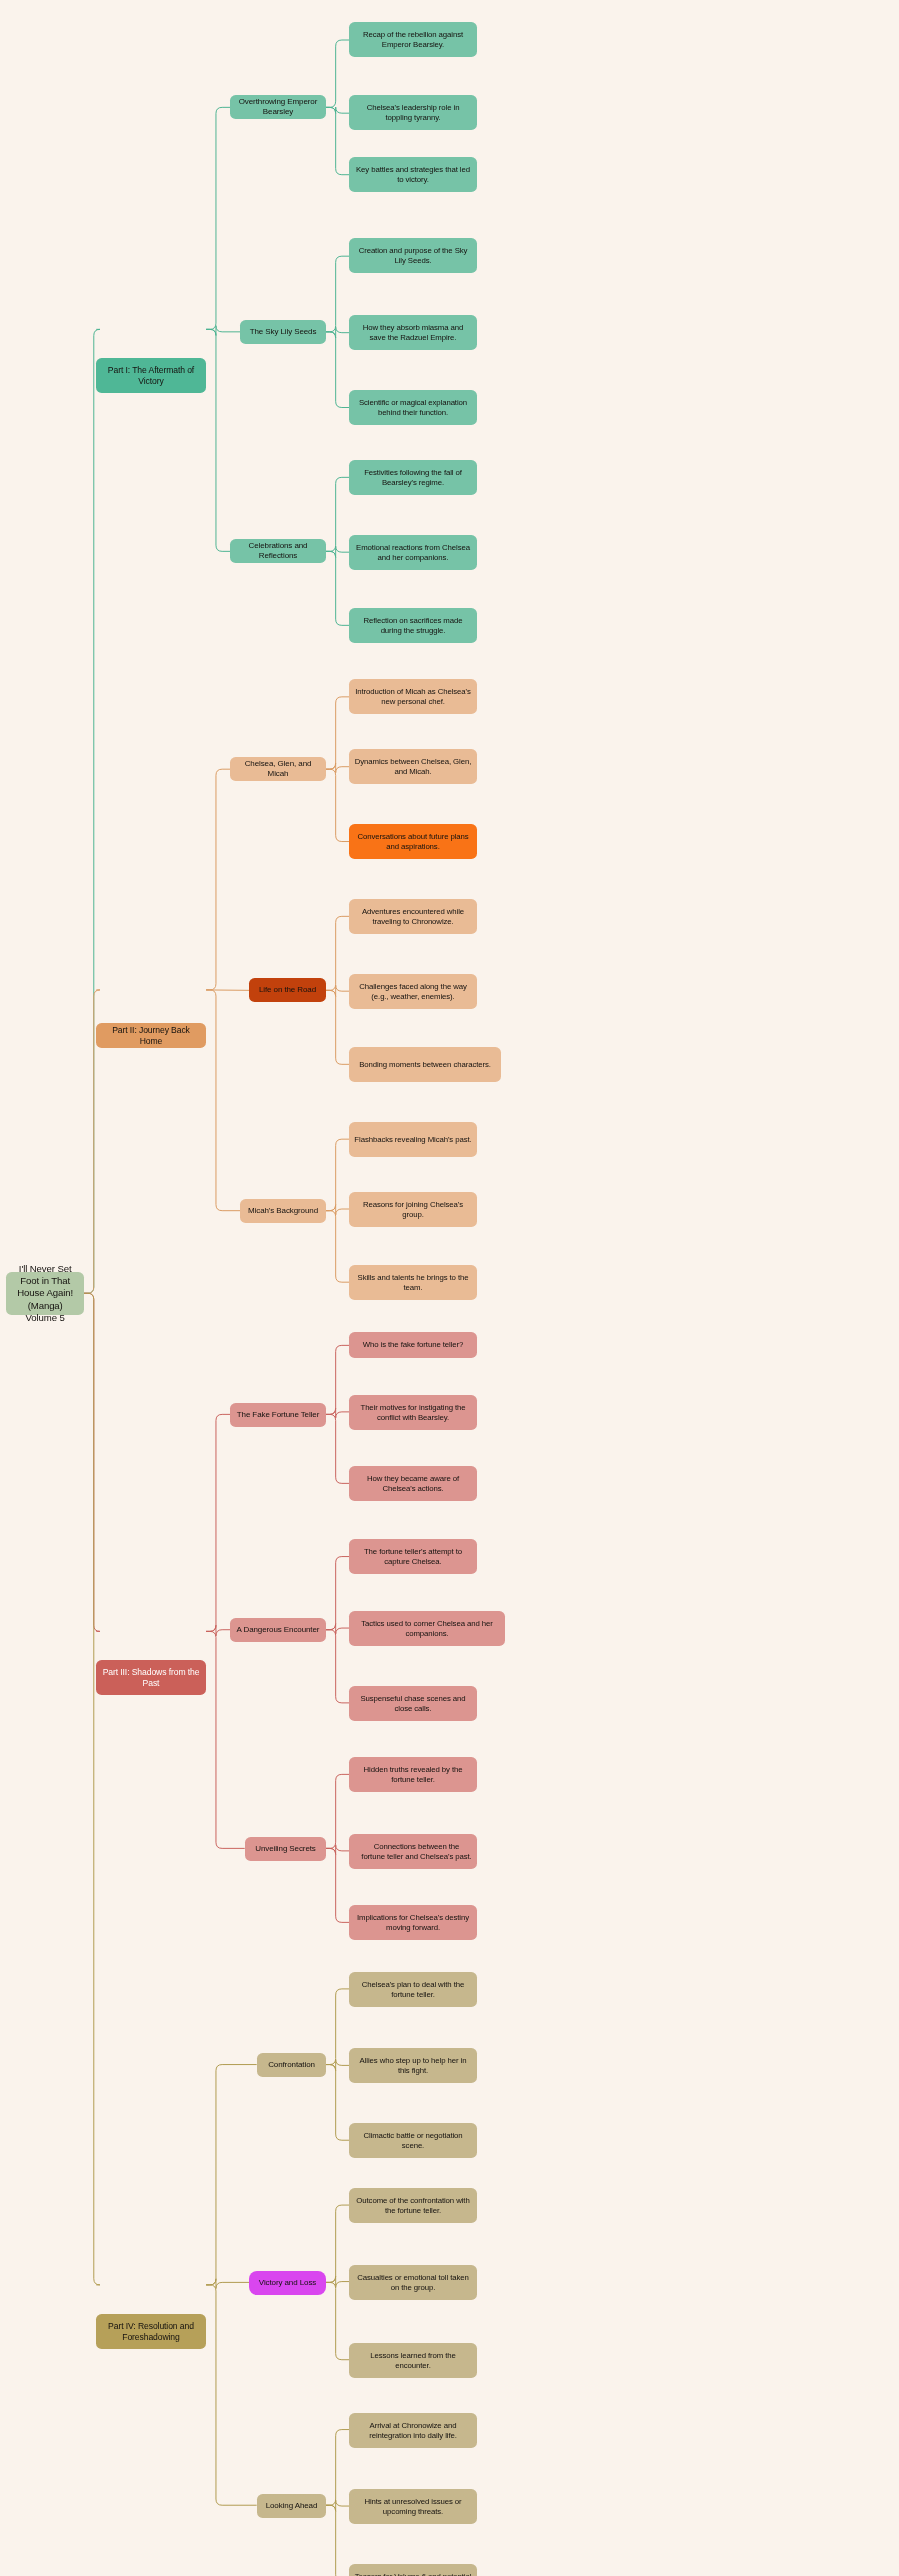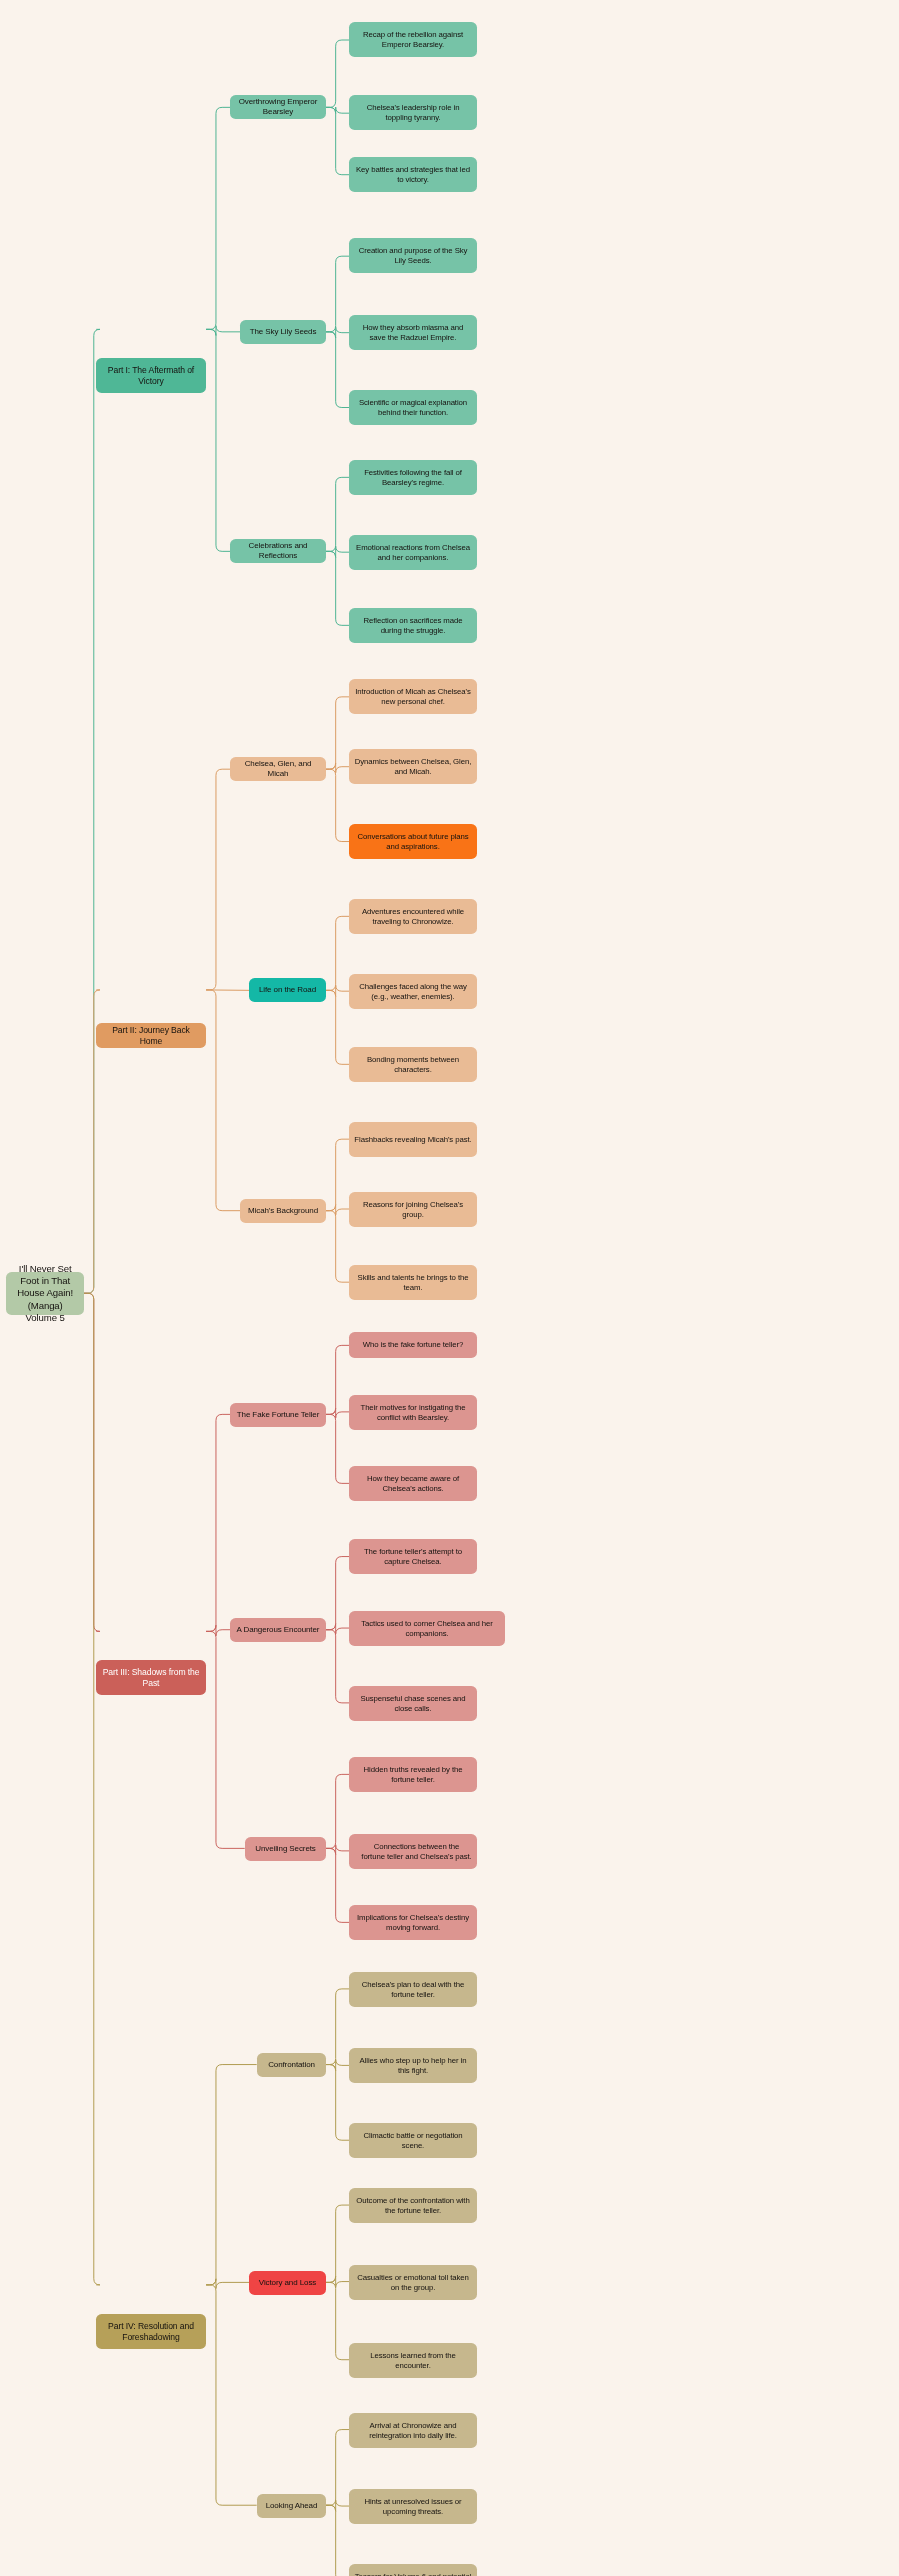--- a/index.html
+++ b/index.html
@@ -99,24 +99,24 @@
     <div class="node lvl3" style="left: 349px; top: 390px; width: 128px; height: 35px; background: rgb(118, 195, 167);">Scientific or magical explanation behind their function.</div>
     <div class="node lvl2" style="left: 230px; top: 539px; width: 96px; height: 23.5px; background: rgb(118, 195, 167);">Celebrations and Reflections</div>
     <div class="node lvl3" style="left: 349px; top: 460px; width: 128px; height: 35px; background: rgb(118, 195, 167);">Festivities following the fall of Bearsley's regime.</div>
     <div class="node lvl3" style="left: 349px; top: 535px; width: 128px; height: 35px; background: rgb(118, 195, 167);">Emotional reactions from Chelsea and her companions.</div>
     <div class="node lvl3" style="left: 349px; top: 608px; width: 128px; height: 35px; background: rgb(118, 195, 167);">Reflection on sacrifices made during the struggle.</div>
     <div class="node lvl1" style="left: 96px; top: 977px; width: 110px; height: 25px; background: rgb(224, 155, 97);">Part II: Journey Back Home</div>
     <div class="node lvl2" style="left: 230px; top: 757px; width: 96px; height: 23.5px; background: rgb(233, 187, 149);">Chelsea, Glen, and Micah</div>
     <div class="node lvl3" style="left: 349px; top: 679px; width: 128px; height: 35px; background: rgb(233, 187, 149);">Introduction of Micah as Chelsea's new personal chef.</div>
     <div class="node lvl3" style="left: 349px; top: 749px; width: 128px; height: 35px; background: rgb(233, 187, 149);">Dynamics between Chelsea, Glen, and Micah.</div>
     <div class="node lvl3" style="left: 349px; top: 824px; width: 128px; height: 35px; background: #f97316;">Conversations about future plans and aspirations.</div>
-    <div class="node lvl2" style="left: 249px; top: 978px; width: 77px; height: 23.5px; background: #14b8a6;">Life on the Road</div>
+    <div class="node lvl2" style="left: 249px; top: 978px; width: 77px; height: 23.5px; background: #c2410c;">Life on the Road</div>
     <div class="node lvl3" style="left: 349px; top: 899px; width: 128px; height: 35px; background: rgb(233, 187, 149);">Adventures encountered while traveling to Chronowize.</div>
     <div class="node lvl3" style="left: 349px; top: 974px; width: 128px; height: 35px; background: rgb(233, 187, 149);">Challenges faced along the way (e.g., weather, enemies).</div>
-    <div class="node lvl3" style="left: 349px; top: 1047px; width: 128px; height: 35px; background: rgb(233, 187, 149);">Bonding moments between characters.</div>
+    <div class="node lvl3" style="left: 349px; top: 1047px; width: 152px; height: 35px; background: rgb(233, 187, 149);">Bonding moments between characters.</div>
     <div class="node lvl2" style="left: 240px; top: 1199px; width: 86px; height: 23.5px; background: rgb(233, 187, 149);">Micah's Background</div>
     <div class="node lvl3" style="left: 349px; top: 1122px; width: 128px; height: 35px; background: rgb(233, 187, 149);">Flashbacks revealing Micah's past.</div>
     <div class="node lvl3" style="left: 349px; top: 1192px; width: 128px; height: 35px; background: rgb(233, 187, 149);">Reasons for joining Chelsea's group.</div>
     <div class="node lvl3" style="left: 349px; top: 1265px; width: 128px; height: 35px; background: rgb(233, 187, 149);">Skills and talents he brings to the team.</div>
     <div class="node lvl1 white-text" style="left: 96px; top: 1614px; width: 110px; height: 35px; background: rgb(203, 96, 89);">Part III: Shadows from the Past</div>
     <div class="node lvl2" style="left: 230px; top: 1403px; width: 96px; height: 23.5px; background: rgb(220, 149, 144);">The Fake Fortune Teller</div>
     <div class="node lvl3" style="left: 349px; top: 1332px; width: 128px; height: 26px; background: rgb(220, 149, 144);">Who is the fake fortune teller?</div>
     <div class="node lvl3" style="left: 349px; top: 1395px; width: 128px; height: 35px; background: rgb(220, 149, 144);">Their motives for instigating the conflict with Bearsley.</div>
     <div class="node lvl3" style="left: 349px; top: 1466px; width: 128px; height: 35px; background: rgb(220, 149, 144);">How they became aware of Chelsea's actions.</div>
     <div class="node lvl2" style="left: 230px; top: 1618px; width: 96px; height: 23.5px; background: rgb(220, 149, 144);">A Dangerous Encounter</div>
@@ -125,21 +125,21 @@
     <div class="node lvl3" style="left: 349px; top: 1686px; width: 128px; height: 35px; background: rgb(220, 149, 144);">Suspenseful chase scenes and close calls.</div>
     <div class="node lvl2" style="left: 245px; top: 1837px; width: 81px; height: 23.5px; background: rgb(220, 149, 144);">Unveiling Secrets</div>
     <div class="node lvl3" style="left: 349px; top: 1757px; width: 128px; height: 35px; background: rgb(220, 149, 144);">Hidden truths revealed by the fortune teller.</div>
     <div class="node lvl3" style="left: 349px; top: 1834px; width: 128px; height: 35px; background: rgb(220, 149, 144); padding-left: 12px;">Connections between the fortune teller and Chelsea's past.</div>
     <div class="node lvl3" style="left: 349px; top: 1905px; width: 128px; height: 35px; background: rgb(220, 149, 144);">Implications for Chelsea's destiny moving forward.</div>
     <div class="node lvl1" style="left: 96px; top: 2268px; width: 110px; height: 35px; background: rgb(182, 160, 89);">Part IV: Resolution and Foreshadowing</div>
     <div class="node lvl2" style="left: 257px; top: 2053px; width: 69px; height: 23.5px; background: rgb(198, 183, 141);">Confrontation</div>
     <div class="node lvl3" style="left: 349px; top: 1972px; width: 128px; height: 35px; background: rgb(198, 183, 141);">Chelsea's plan to deal with the fortune teller.</div>
     <div class="node lvl3" style="left: 349px; top: 2048px; width: 128px; height: 35px; background: rgb(198, 183, 141);">Allies who step up to help her in this fight.</div>
     <div class="node lvl3" style="left: 349px; top: 2123px; width: 128px; height: 35px; background: rgb(198, 183, 141);">Climactic battle or negotiation scene.</div>
-    <div class="node lvl2" style="left: 249px; top: 2271px; width: 77px; height: 23.5px; background: #ef4444;">Victory and Loss</div>
+    <div class="node lvl2" style="left: 249px; top: 2271px; width: 77px; height: 23.5px; background: #d946ef; border-radius: 8px;">Victory and Loss</div>
     <div class="node lvl3" style="left: 349px; top: 2188px; width: 128px; height: 35px; background: rgb(198, 183, 141);">Outcome of the confrontation with the fortune teller.</div>
     <div class="node lvl3" style="left: 349px; top: 2265px; width: 128px; height: 35px; background: rgb(198, 183, 141);">Casualties or emotional toll taken on the group.</div>
     <div class="node lvl3" style="left: 349px; top: 2343px; width: 128px; height: 35px; background: rgb(198, 183, 141);">Lessons learned from the encounter.</div>
     <div class="node lvl2" style="left: 257px; top: 2494px; width: 69px; height: 23.5px; background: rgb(198, 183, 141);">Looking Ahead</div>
     <div class="node lvl3" style="left: 349px; top: 2413px; width: 128px; height: 35px; background: rgb(198, 183, 141);">Arrival at Chronowize and reintegration into daily life.</div>
     <div class="node lvl3" style="left: 349px; top: 2489px; width: 128px; height: 35px; background: rgb(198, 183, 141);">Hints at unresolved issues or upcoming threats.</div>
     <div class="node lvl3" style="left: 349px; top: 2564px; width: 128px; height: 35px; background: rgb(198, 183, 141);">Teasers for Volume 6 and potential story arcs.</div>
   </div>
 
 

